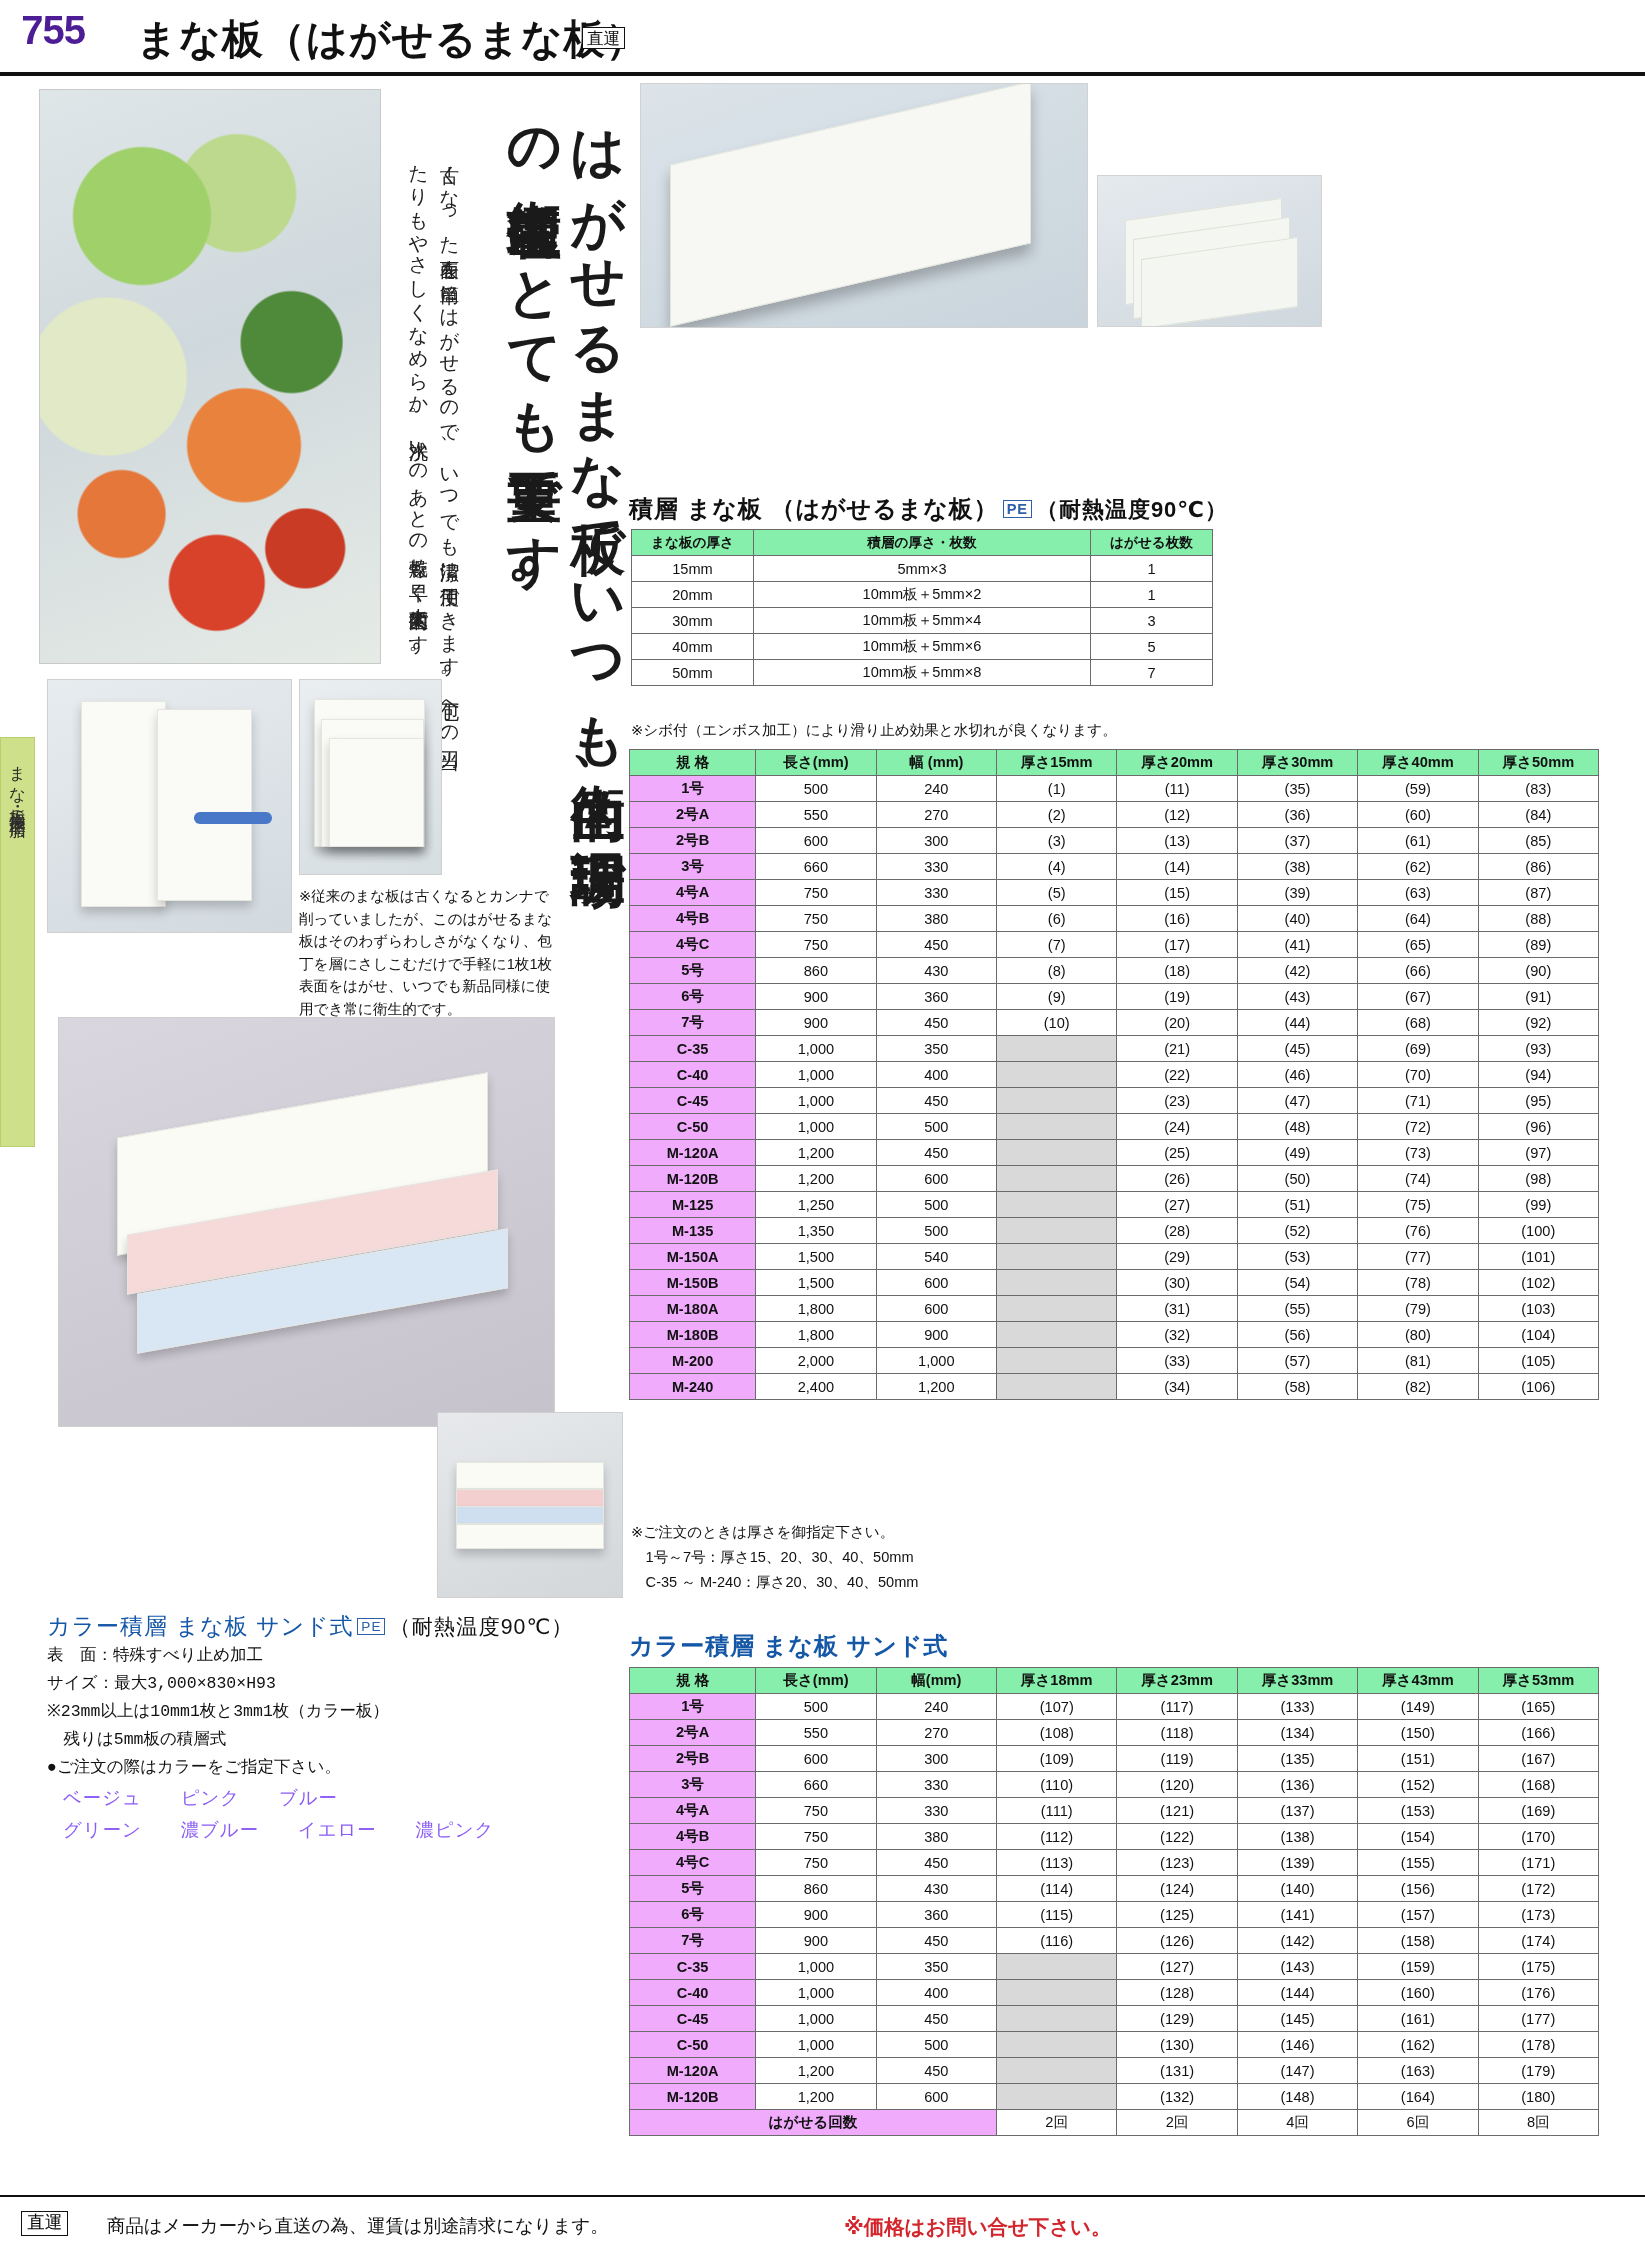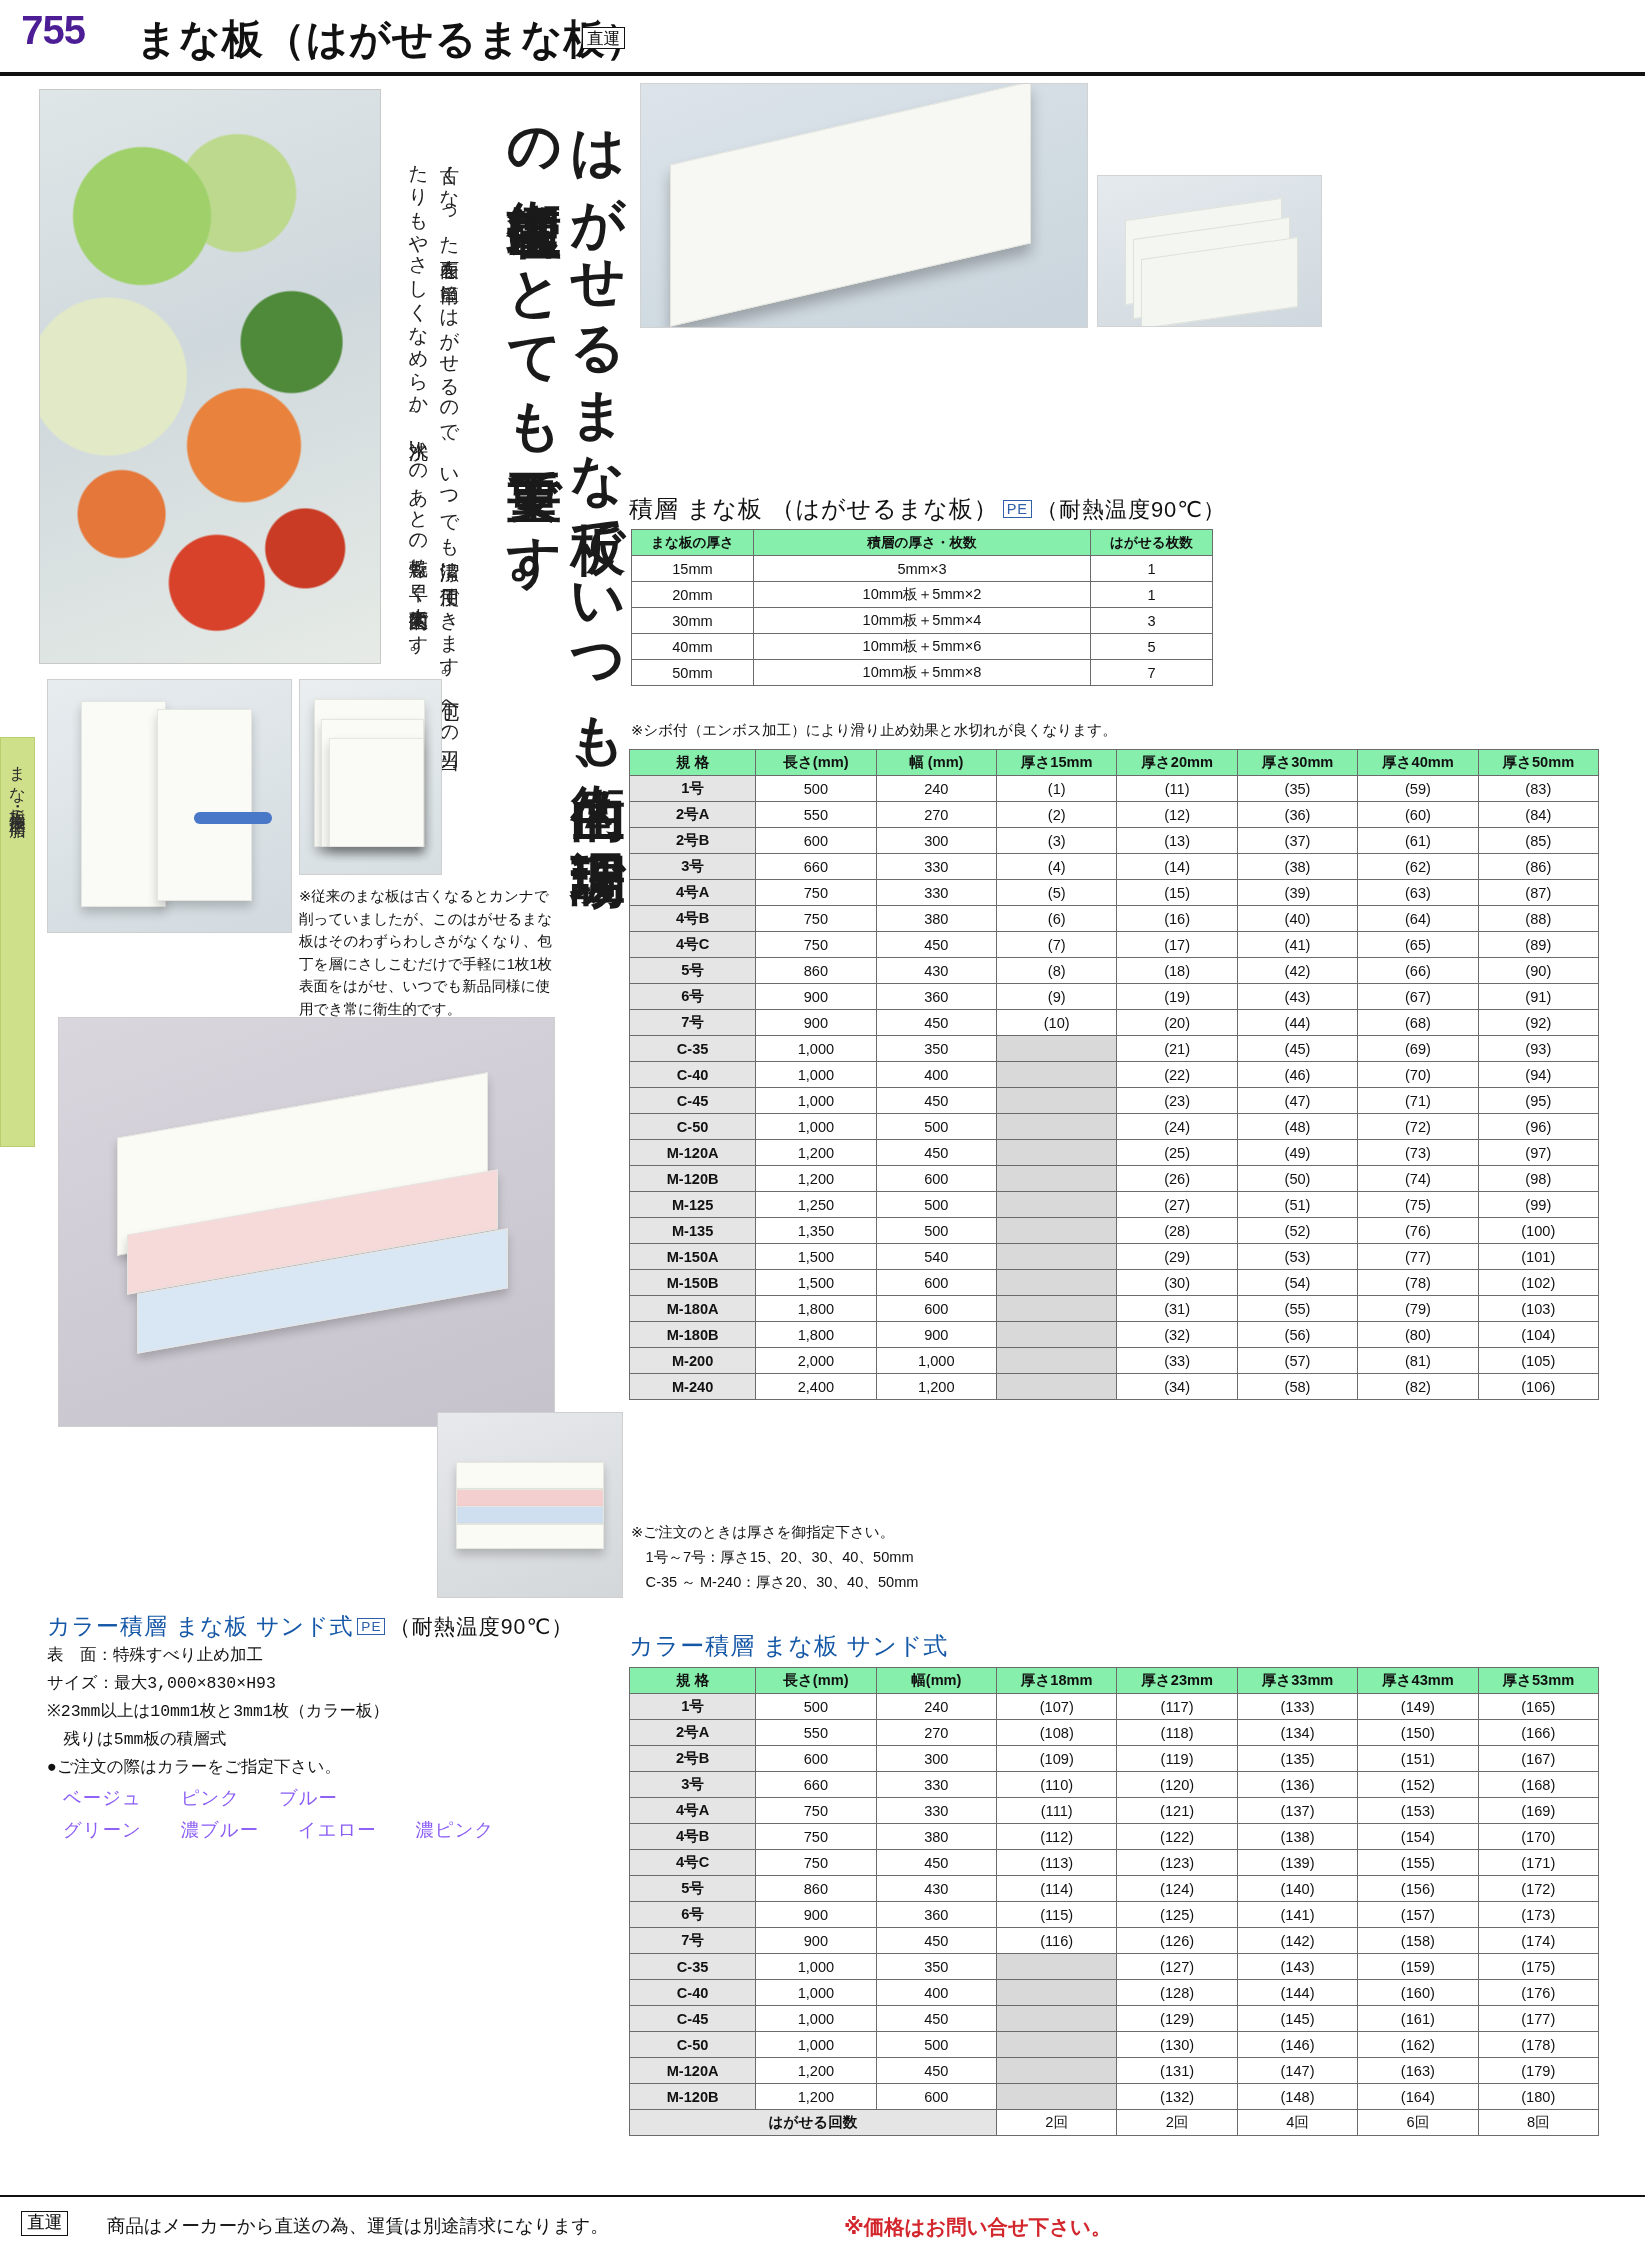--- a/index.html
+++ b/index.html
@@ -72,30 +72,30 @@
   .photo5{left:437px;top:1412px;width:184px;height:184px;border:1px solid #cfcfcf;
     background:linear-gradient(160deg,#e7e9ec 0%,#d3d7da 100%);}
 
   .whiteslab{position:absolute;background:#fafaf7;border:1px solid #e6e6e1;box-shadow:0 5.8px 9.7px rgba(0,0,0,.2);}
 
   .note-left{
     position:absolute;left:299px;top:885px;width:254px;font-size:14.6px;color:#111;line-height:1.55;
   }
 
   
-  .sec-title{position:absolute;font-size:24px;font-weight:normal;color:#111;letter-spacing:1px;}
+  .sec-title{position:absolute;font-size:24px;font-weight:bold;color:#111;letter-spacing:1px;}
   .sec-title .pe{border:1.9px solid #2f5fa8;color:#2f5fa8;font-size:14.6px;padding:0 2.9px;margin:0 3.9px;vertical-align:2.9px;}
   .sec-title .heat{color:#111;font-size:22px;}
   .sec-title.blue{color:#1457a6;}
 
   table{border-collapse:collapse;position:absolute;font-size:14.6px;color:#111;}
   table td,table th{border:1px solid #6b6b6b;text-align:center;padding:0;height:25px;font-weight:normal;}
   .hdrcell{background:#86efac;font-weight:bold;}
   .hdrcell2{background:#86efac;font-weight:bold;font-size:13.6px;}
-  .namecell{background:#e5e5e5;font-weight:bold;text-align:center;}
+  .namecell{background:#f0abfc;font-weight:bold;text-align:center;}
   .gray{background:#d9d9d9;}
 
   .small-note{position:absolute;font-size:14.6px;color:#111;line-height:1.5;}
 
   
   .colorsec{position:absolute;left:47px;top:1611px;width:543px;}
   .colorsec .t{font-size:23px;font-weight:normal;color:#1457a6;letter-spacing:1px;}
   .colorsec .pe{border:1.9px solid #2f5fa8;color:#2f5fa8;font-size:13.6px;padding:0 2.9px;margin:0 3.9px;vertical-align:2.9px;}
   .colorsec .line{font-size:16.5px;color:#111;line-height:1.7;font-family:Liberation Mono, monospace;}
   .colorsec .names{font-size:18.4px;color:#8b5cf6;line-height:1.75;letter-spacing:1px;margin-left:16px;}

